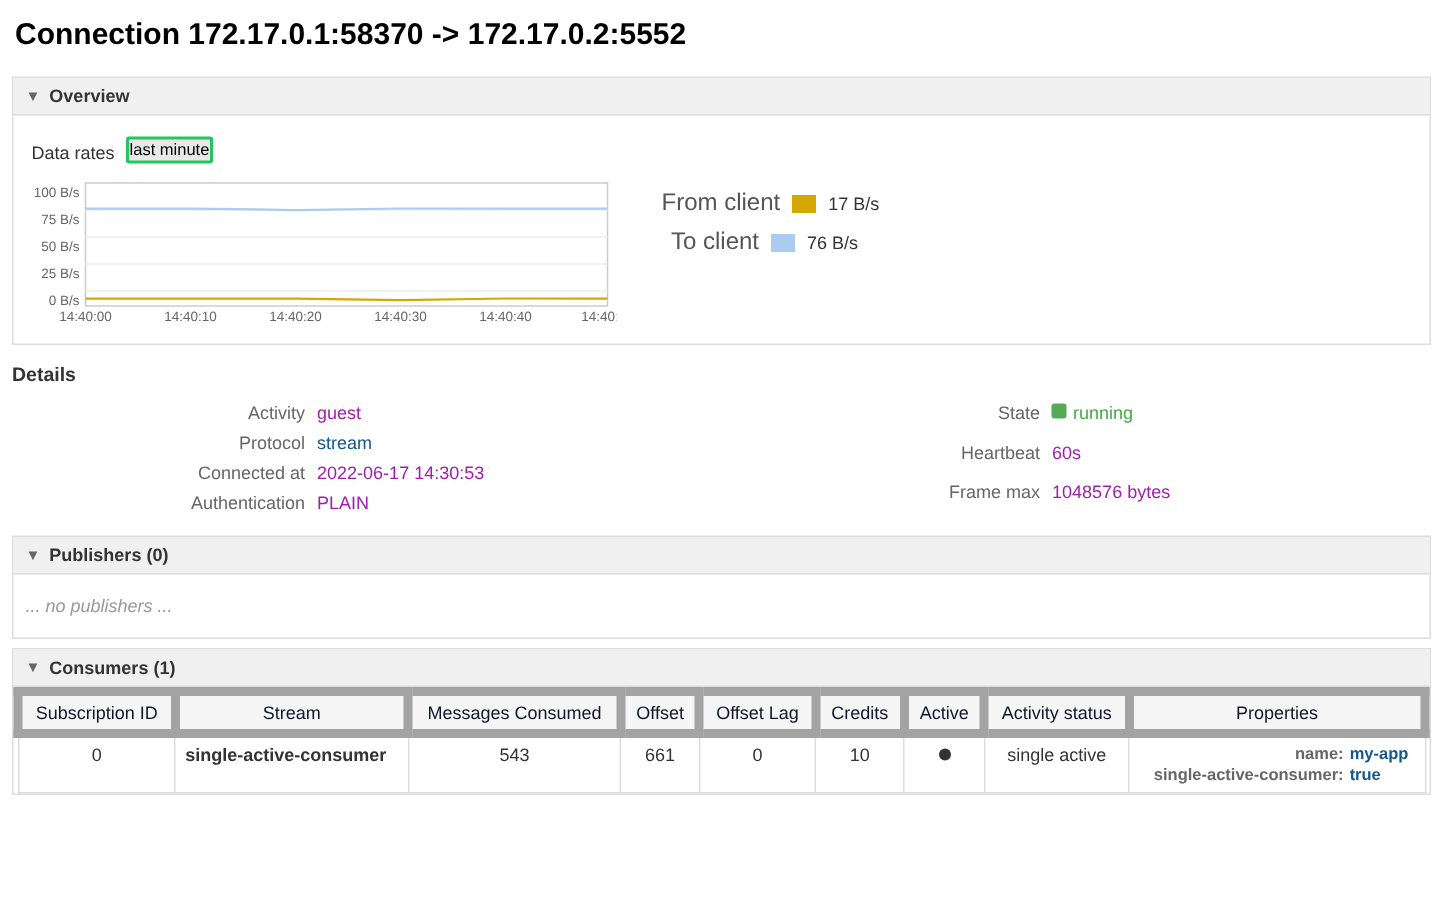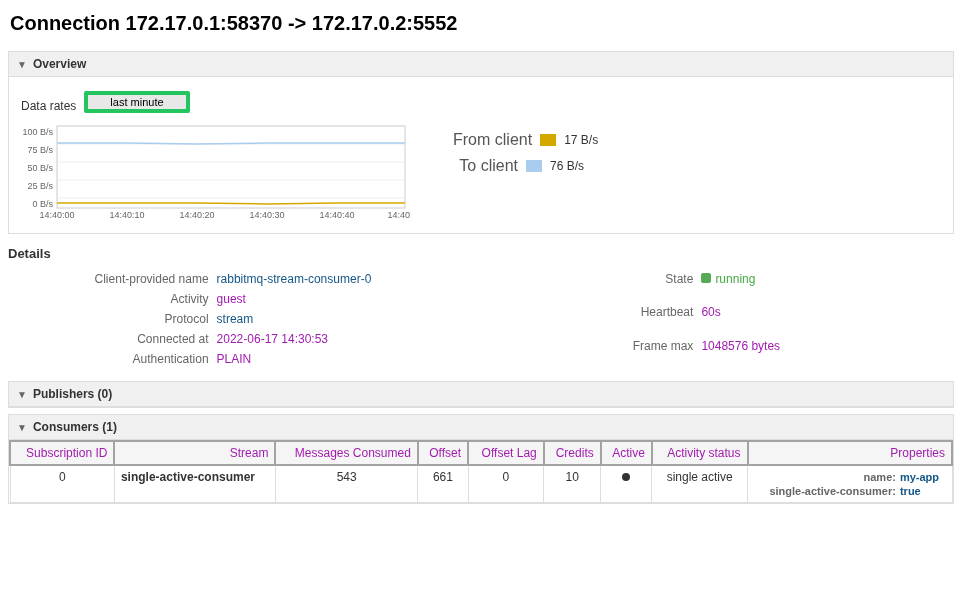--- a/index.html
+++ b/index.html
@@ -33,29 +33,29 @@
       padding: 8px;
     }
     .data-rates-bar {
       display: flex;
       align-items: flex-end;
       gap: 8px;
       padding: 6px 4px 4px 4px;
     }
     .last-minute-btn {
       background: #e8e8e8;
-      border: 4px solid #22c55e;
-      padding: 1px 22px;
+      border: 2px solid #22c55e;
+      padding: 1px 0;
       font-size: 11px;
       cursor: pointer;
       border-radius: 2px;
     }
     .chart-area {
       display: flex;
-      gap: 32px;
+      gap: 20px;
       padding: 4px 4px 4px 4px;
       align-items: flex-start;
     }
     .chart-container {
       flex: 1;
       max-width: 400px;
     }
     .chart-legend {
       padding-top: 10px;
     }
@@ -138,25 +138,25 @@
       font-style: italic;
       padding: 6px 0;
     }
     table.consumers-table {
       width: 100%;
       border-collapse: collapse;
       font-size: 12px;
     }
     table.consumers-table th {
       background: #f5f5f5;
-      border: 2px solid #a3a3a3;
+      border: 6px solid #a3a3a3;
       padding: 4px 6px;
-      text-align: right;
+      text-align: center;
       font-weight: normal;
-      color: #a21caf;
+      color: #0f172a;
     }
     table.consumers-table td {
       border: 1px solid #ddd;
       padding: 4px 6px;
       vertical-align: top;
     }
     table.consumers-table td.center {
       text-align: center;
     }
     .props-table {
@@ -239,24 +239,20 @@
       </div>
     </div>
   </div>
 </div>
 
 <div class="details-section">
   <div class="details-title">Details</div>
   <div class="details-grid">
     <div class="details-col">
       <div class="detail-row">
-        <span class="detail-key">Client-provided name</span>
-        <span class="detail-val">rabbitmq-stream-consumer-0</span>
-      </div>
-      <div class="detail-row">
         <span class="detail-key">Activity</span>
         <span class="detail-val plain">guest</span>
       </div>
       <div class="detail-row">
         <span class="detail-key">Protocol</span>
         <span class="detail-val">stream</span>
       </div>
       <div class="detail-row">
         <span class="detail-key">Connected at</span>
         <span class="detail-val plain">2022-06-17 14:30:53</span>
@@ -282,20 +278,23 @@
         <span class="detail-val plain">1048576 bytes</span>
       </div>
     </div>
   </div>
 </div>
 
 <div class="section">
   <div class="section-header">
     <span class="chevron">▼</span>
     <span>Publishers (0)</span>
+  </div>
+  <div class="section-content">
+    <div class="no-publishers">... no publishers ...</div>
   </div>
 </div>
 
 <div class="section">
   <div class="section-header">
     <span class="chevron">▼</span>
     <span>Consumers (1)</span>
   </div>
   <div class="section-content" style="padding:0;">
     <table class="consumers-table">

